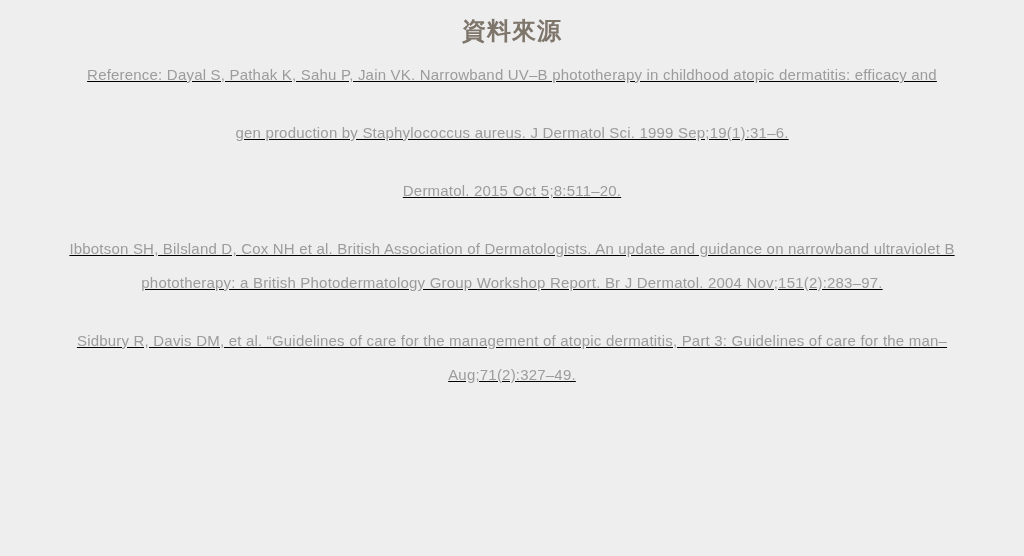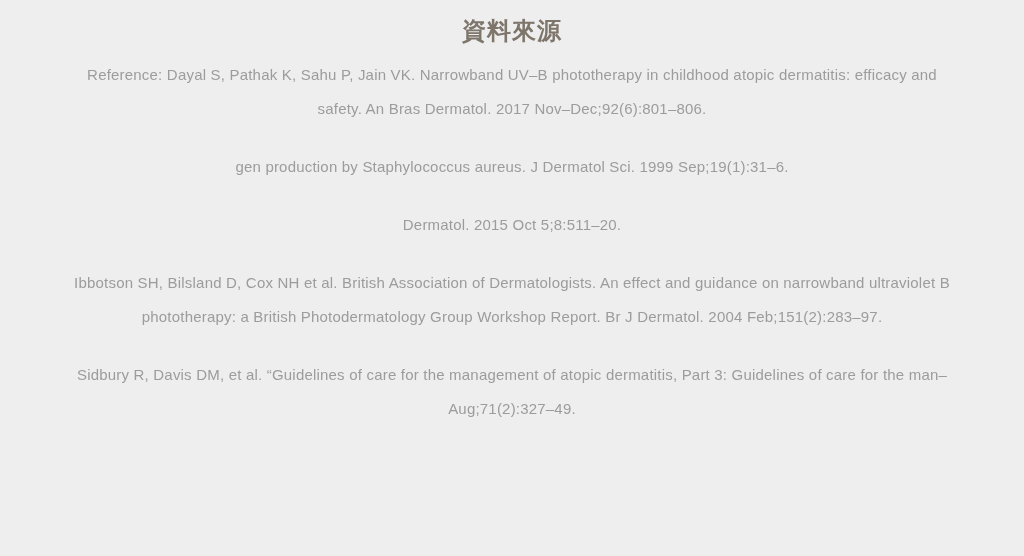--- a/index.html
+++ b/index.html
@@ -28,20 +28,21 @@
     letter-spacing: 1px;
     line-height: 30px;
     color: #7e756b;
   }
   .references {
     width: 1000px;
     margin: 0 auto;
   }
   .reference {
     margin: 0 0 24px 0;
+    text-decoration: underline;
   }
   .reference:last-child {
     margin-bottom: 0;
   }
   .ref-line {
     text-align: center;
     white-space: nowrap;
     font-size: 15px;
     line-height: 34px;
     letter-spacing: 0.2px;
@@ -52,34 +53,33 @@
 <body>
 
 <div class="page">
 
   <h1 class="page-title">資料來源</h1>
 
   <div class="references">
 
     <div class="reference">
       <div class="ref-line">Reference: Dayal S, Pathak K, Sahu P, Jain VK. Narrowband UV–B phototherapy in childhood atopic dermatitis: efficacy and</div>
-      <div class="ref-line">safety. An Bras Dermatol. 2017 Nov–Dec;92(6):801–806.</div>
     </div>
 
     <div class="reference">
       <div class="ref-line">gen production by Staphylococcus aureus. J Dermatol Sci. 1999 Sep;19(1):31–6.</div>
     </div>
 
     <div class="reference">
       <div class="ref-line">Dermatol. 2015 Oct 5;8:511–20.</div>
     </div>
 
     <div class="reference">
-      <div class="ref-line">Ibbotson SH, Bilsland D, Cox NH et al. British Association of Dermatologists. An effect and guidance on narrowband ultraviolet B</div>
-      <div class="ref-line">phototherapy: a British Photodermatology Group Workshop Report. Br J Dermatol. 2004 Feb;151(2):283–97.</div>
+      <div class="ref-line">Ibbotson SH, Bilsland D, Cox NH et al. British Association of Dermatologists. An update and guidance on narrowband ultraviolet B</div>
+      <div class="ref-line">phototherapy: a British Photodermatology Group Workshop Report. Br J Dermatol. 2004 Nov;151(2):283–97.</div>
     </div>
 
     <div class="reference">
       <div class="ref-line">Sidbury R, Davis DM, et al. “Guidelines of care for the management of atopic dermatitis, Part 3: Guidelines of care for the man–</div>
       <div class="ref-line">Aug;71(2):327–49.</div>
     </div>
 
   </div>
 </div>
 

